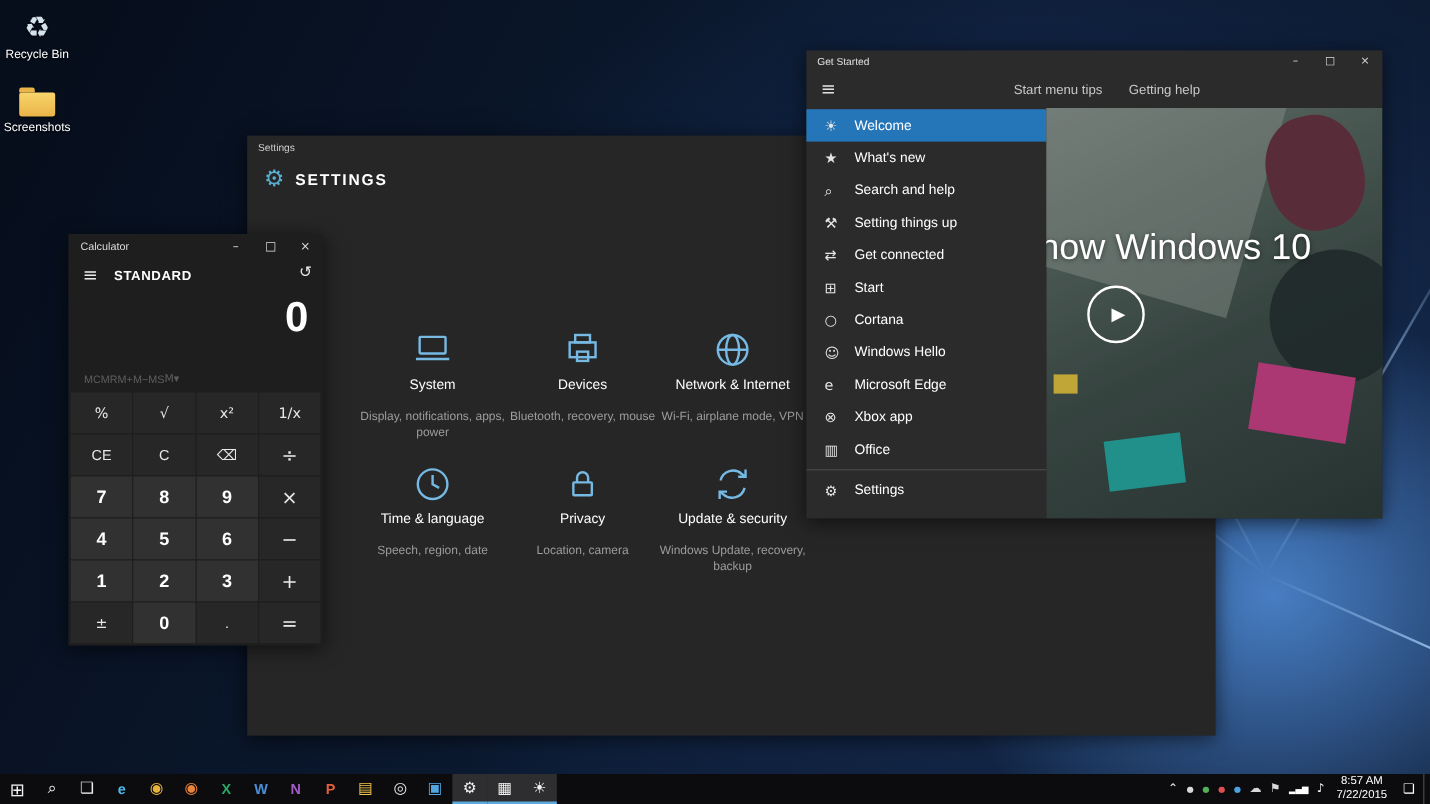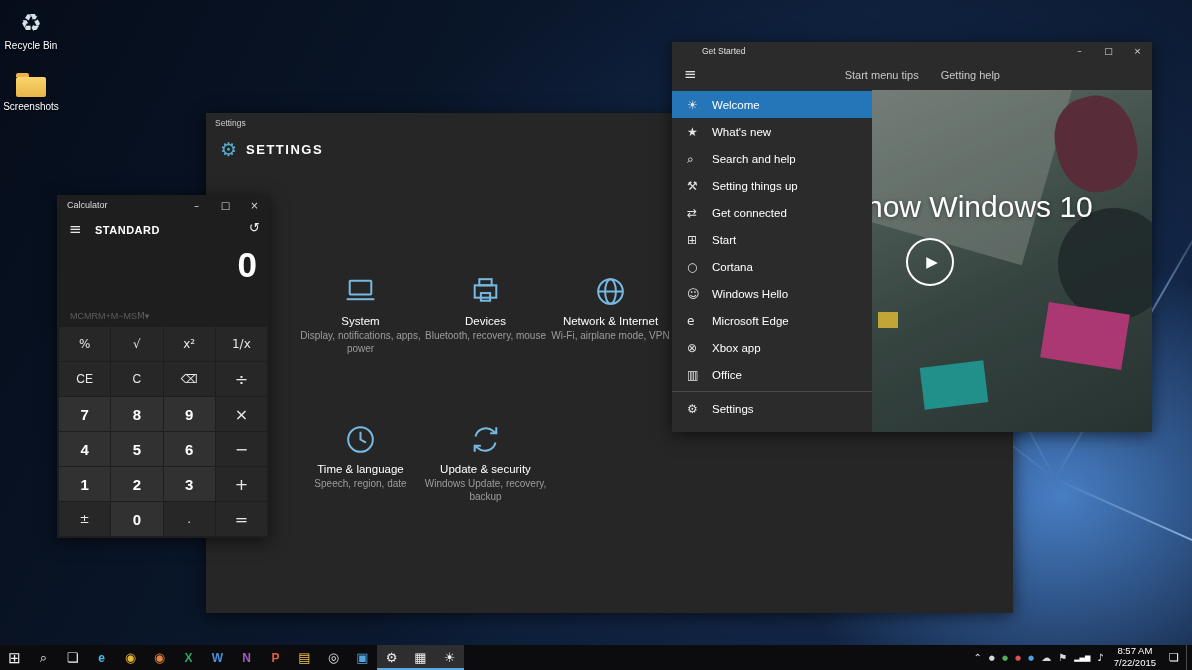--- a/index.html
+++ b/index.html
@@ -35,47 +35,47 @@
   .window{position:absolute;background:#272727;box-shadow:0 3px 16px rgba(0,0,0,.6);}
   .winctl{position:absolute;top:0;right:0;display:flex;}
   .winctl span{width:29px;text-align:center;color:#d8d8d8;cursor:pointer;}
 
   
   .settings-win{left:206px;top:113px;width:807px;height:500px;z-index:2;background:#262626;}
   .s-title{position:absolute;left:9px;top:5px;font-size:8.5px;color:#cfcfcf;}
   .s-heading{position:absolute;left:14px;top:26px;display:flex;align-items:center;gap:9px;}
   .s-gear{font-size:19px;color:#57aed0;line-height:20px;}
   .s-heading-text{font-size:13px;font-weight:bold;letter-spacing:1.5px;color:#fff;}
-  .tiles{position:absolute;left:92px;top:156px;display:grid;grid-template-columns:repeat(4,125px);row-gap:56px;}
+  .tiles{position:absolute;left:92px;top:156px;display:grid;grid-template-columns:repeat(4,125px);row-gap:20px;}
   .tile{width:125px;height:92px;text-align:center;cursor:pointer;}
   .tile-icon{height:44px;display:flex;align-items:center;justify-content:center;}
   .tile-icon svg{width:37px;height:37px;stroke:#76b9e3;fill:none;stroke-width:1.3;}
   .tile-title{font-size:11.5px;color:#fff;margin-top:2px;}
-  .tile-sub{font-size:10px;color:#9c9c9c;line-height:1.3;margin-top:2px;}
+  .tile-sub{font-size:10px;color:#9c9c9c;line-height:1.3;margin-top:14px;}
 
   
   .calc-win{left:57px;top:195px;width:212px;height:343px;z-index:3;background:#1e1e1e;}
   .c-title{position:absolute;left:10px;top:5px;font-size:9px;color:#dcdcdc;}
   .c-ctl span{height:22px;line-height:22px;font-size:10px;}
   .c-menu{position:absolute;left:12px;top:25px;font-size:15px;color:#e8e8e8;cursor:pointer;}
   .c-mode{position:absolute;left:38px;top:29px;font-size:11px;font-weight:bold;letter-spacing:.5px;color:#fff;}
   .c-history{position:absolute;right:9px;top:25px;font-size:13px;color:#e8e8e8;cursor:pointer;}
   .c-display{position:absolute;right:12px;top:50px;font-size:35px;font-weight:600;color:#fff;}
   .c-memrow{position:absolute;left:0;right:0;top:116px;display:flex;justify-content:flex-start;padding:0 13px;}
   .c-memrow span{font-size:9px;color:#5e5e5e;cursor:default;}
   .c-pad{position:absolute;left:2px;right:2px;bottom:2px;display:grid;
          grid-template-columns:repeat(4,1fr);grid-auto-rows:34px;gap:1px;}
   .key{display:flex;align-items:center;justify-content:center;background:#272727;
        color:#e8e8e8;font-size:12px;cursor:pointer;}
   .key.num{background:#313131;font-size:15px;font-weight:600;color:#fff;}
   .key.op{font-size:16px;}
 
   
   .gs-win{left:672px;top:42px;width:480px;height:390px;z-index:4;background:#2b2b2b;}
-  .g-title{position:absolute;left:9px;top:4px;font-size:8.5px;color:#e0e0e0;margin-left:21px;}
+  .g-title{position:absolute;left:9px;top:4px;font-size:8.5px;color:#e0e0e0;}
   .g-ctl span{height:18px;line-height:18px;font-size:9px;}
   .g-header{position:absolute;left:0;right:0;top:18px;height:30px;}
   .g-menu{position:absolute;left:12px;top:5px;font-size:15px;color:#e0e0e0;cursor:pointer;}
   .g-nav{position:absolute;right:152px;top:9px;display:flex;gap:22px;}
   .g-nav span{font-size:11px;color:#c8c8c8;cursor:pointer;}
   .g-body{position:absolute;left:0;right:0;top:48px;bottom:0;display:flex;}
   .g-side{width:200px;flex:0 0 200px;padding-top:1px;}
   .g-item{height:27px;display:flex;align-items:center;padding-left:15px;cursor:pointer;}
   .g-item .ic{width:25px;font-size:12px;color:#e4e4e4;}
   .g-item .lb{font-size:11.5px;color:#fff;}
@@ -188,20 +188,30 @@
           <svg viewBox="0 0 24 24">
               <circle cx="12" cy="12" r="8"></circle>
               <path d="M12 7v5l3.5 2"></path>
             </svg>
         </div>
         <div class="tile-title">Time &amp; language</div>
         <div class="tile-sub">Speech, region, date</div>
       </div>
 
 
+      <div class="tile">
+        <div class="tile-icon">
+          <svg viewBox="0 0 24 24">
+              <rect x="7" y="11" width="10" height="7" rx="0.5"></rect>
+              <path d="M9 11V8.5a3 3 0 0 1 6 0V11"></path>
+            </svg>
+        </div>
+        <div class="tile-title">Privacy</div>
+        <div class="tile-sub">Location, camera</div>
+      </div>
 
       <div class="tile">
         <div class="tile-icon">
           <svg viewBox="0 0 24 24">
               <path d="M5.5 10a7 7 0 0 1 11.5-3.5L19 8"></path>
               <path d="M19 4v4h-4"></path>
               <path d="M18.5 14a7 7 0 0 1-11.5 3.5L5 16"></path>
               <path d="M5 20v-4h4"></path>
             </svg>
         </div>

